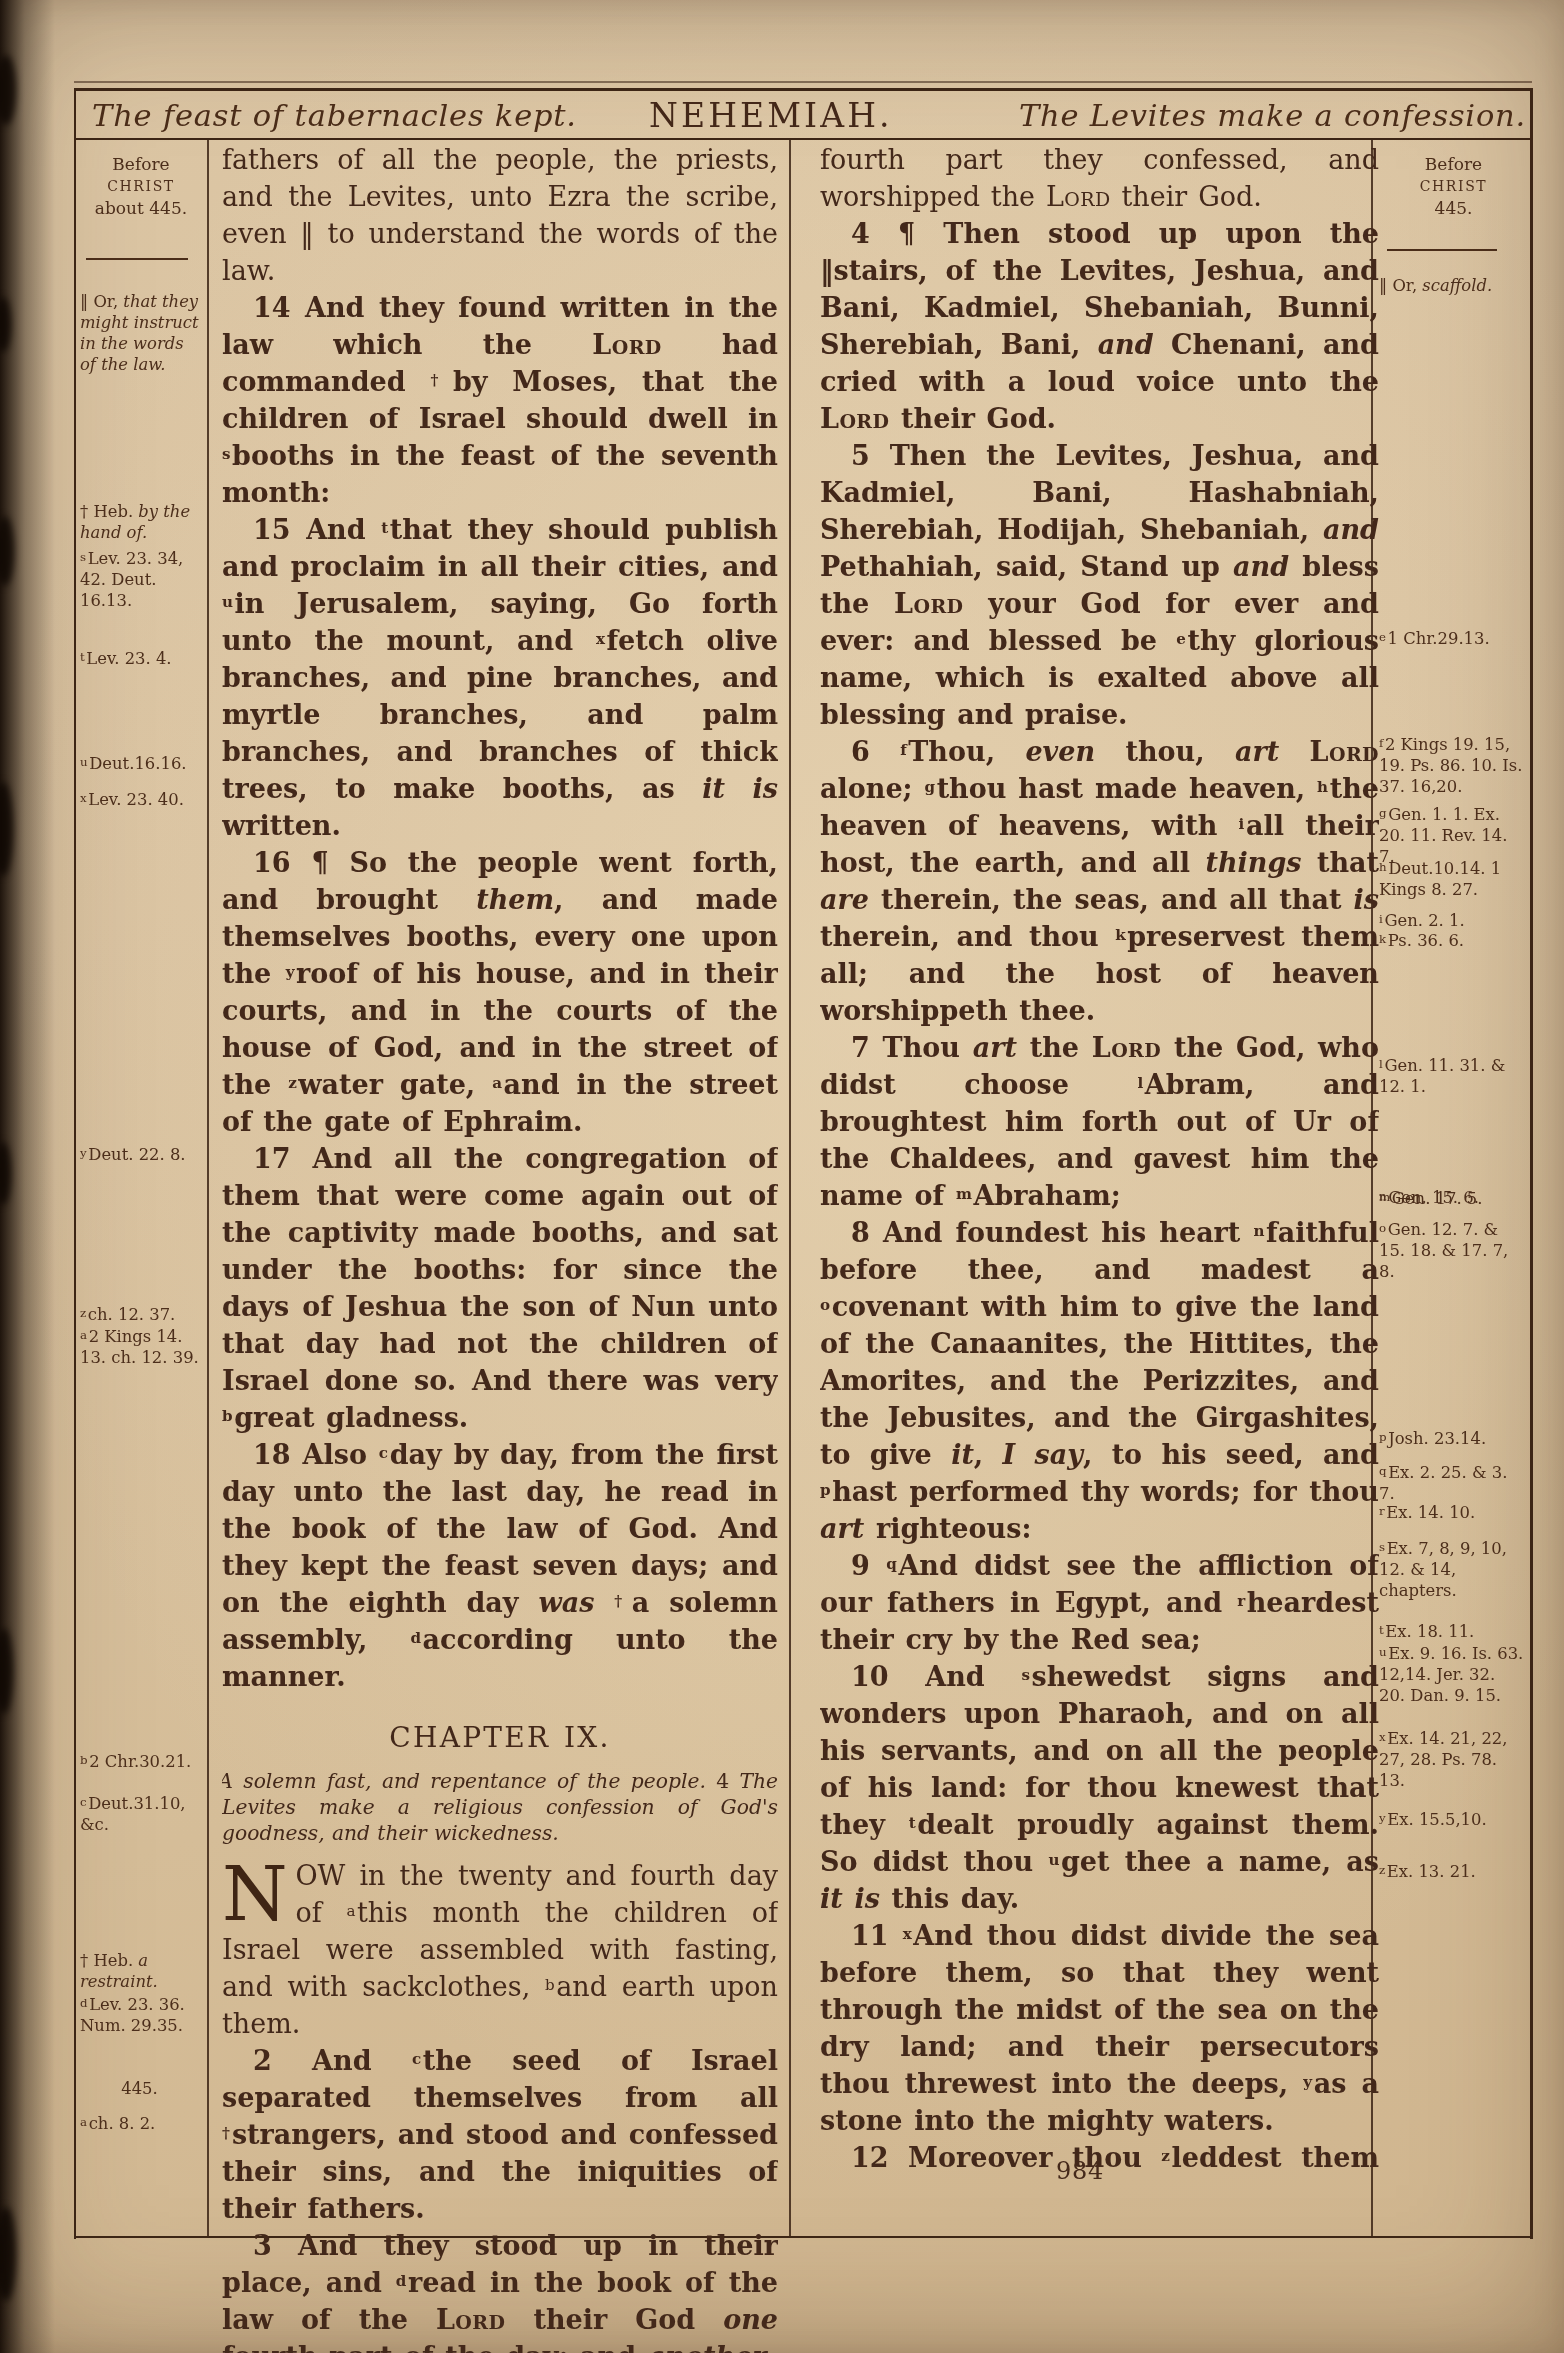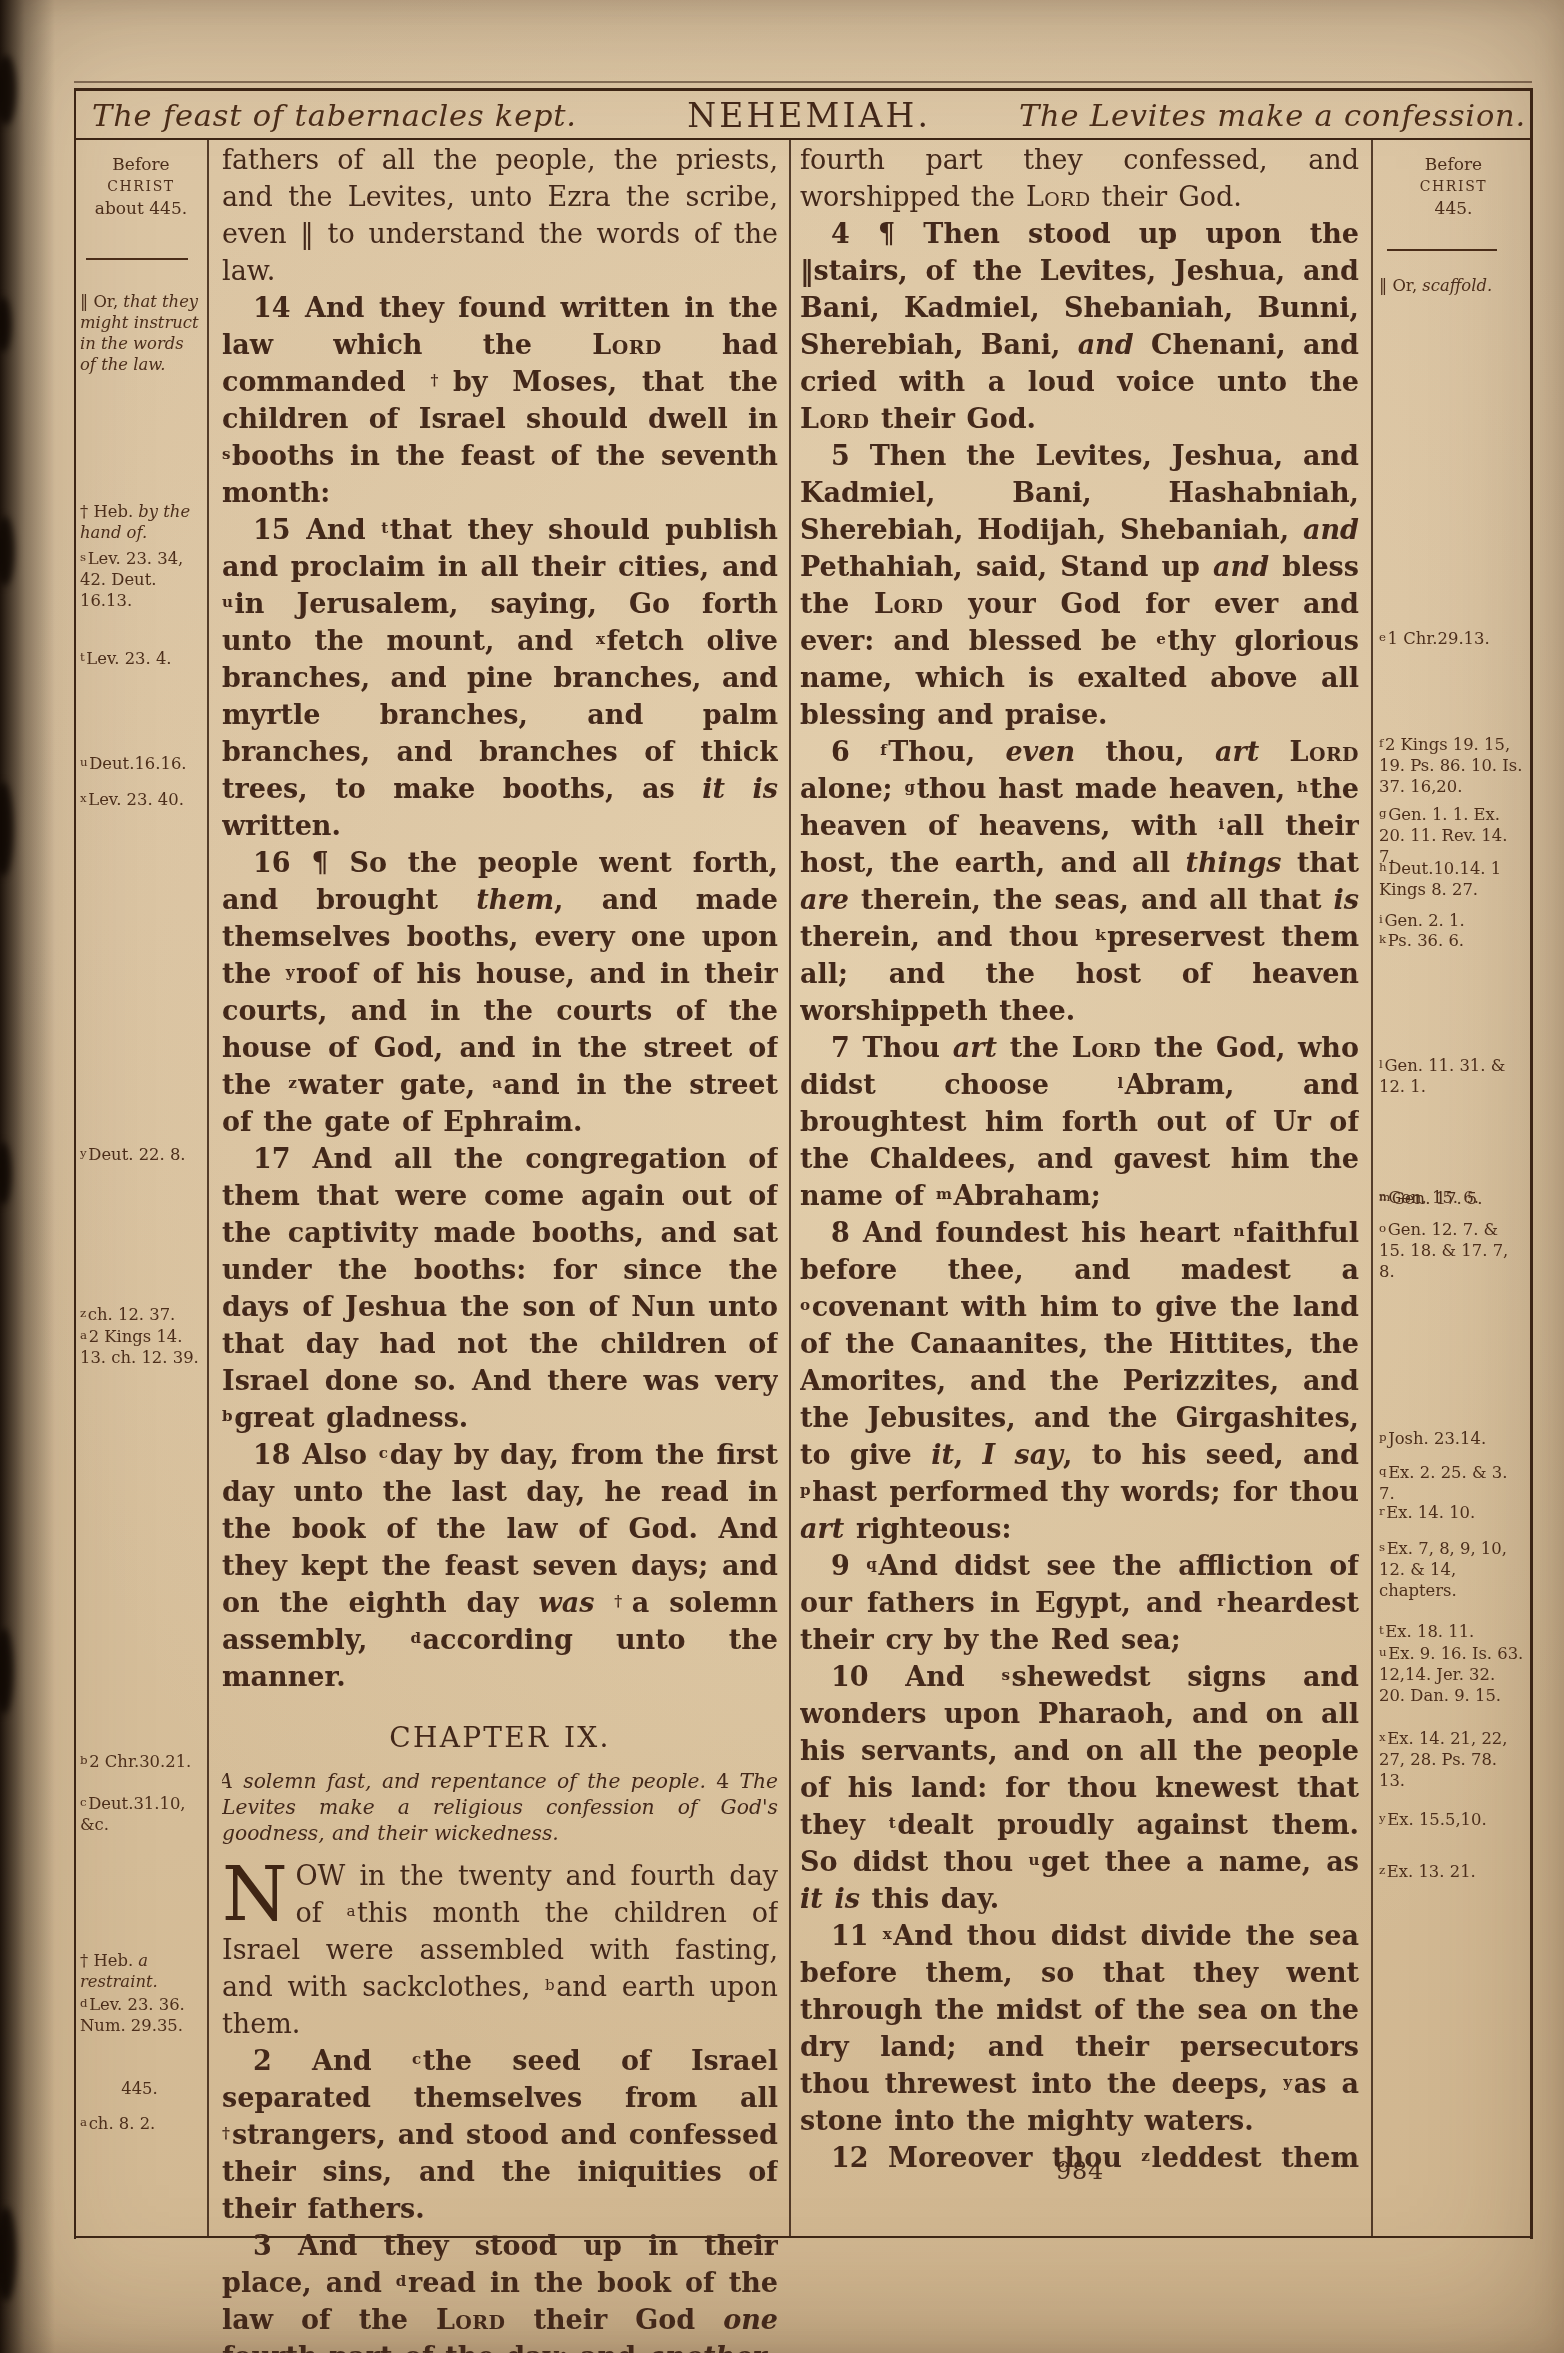--- a/index.html
+++ b/index.html
@@ -60,21 +60,21 @@
   <div class="rule" style="left:74px;top:2236px;width:1458px;height:2.3px;"></div>
   <div class="rule" style="left:74px;top:88px;width:2.3px;height:2151px;"></div>
   <div class="rule" style="left:1530px;top:88px;width:3.1px;height:2151px;"></div>
   <div class="rule" style="left:207px;top:140px;width:1.6px;height:2096px;opacity:.85;"></div>
   <div class="rule" style="left:789px;top:140px;width:1.6px;height:2096px;opacity:.85;"></div>
   <div class="rule" style="left:1371px;top:140px;width:1.6px;height:2096px;opacity:.85;"></div>
 
   <div class="running-head" style="left:92px;">
     <span class="rh-italic">The feast of tabernacles kept.</span>
   </div>
-  <div class="running-head" style="left:649px;width:282px;justify-content:flex-end;">
+  <div class="running-head" style="left:649px;width:282px;justify-content:flex-start;">
     <span class="rh-title">NEHEMIAH.</span>
   </div>
   <div class="running-head" style="left:1002px;width:524px;justify-content:flex-end;">
     <span class="rh-italic">The Levites make a confession.</span>
   </div>
 
   <div class="margin-col" style="left:80px;width:122px;">
     <div class="bc" style="top:153px;">
       <div class="l1">Before</div>
       <div class="l2">CHRIST</div>
@@ -111,21 +111,21 @@
     <p class="verse">18 Also <span class="ref">c</span>day by day, from the first day unto the last day, he read in the book of the law of God. And they kept the feast seven days; and on the eighth day <span class="it">was</span> <span class="ref">†</span>a solemn assembly, <span class="ref">d</span>according unto the manner.</p>
     <p class="chapter-heading">CHAPTER IX.</p>
     <p class="chapter-summary">1 <span class="it">A solemn fast, and repentance of the people.</span> 4 <span class="it">The Levites make a religious confession of God's goodness, and their wickedness.</span></p>
     <p class="cont">
       <span class="dropcap">N</span><span>OW in the twenty and fourth day of <span class="ref">a</span>this month the children of Israel were assembled with fasting, and with sackclothes, <span class="ref">b</span>and earth upon them.</span>
     </p>
     <p class="verse">2 And <span class="ref">c</span>the seed of Israel separated themselves from all <span class="ref">†</span>strangers, and stood and confessed their sins, and the iniquities of their fathers.</p>
     <p class="verse">3 And they stood up in their place, and <span class="ref">d</span>read in the book of the law of the <span class="sc">Lord</span> their God <span class="it">one</span> fourth part of the day; and <span class="it">another</span></p>
   </div>
 
-  <div class="text-col" style="left:800px;width:559px;height:2034px;overflow:hidden;">
+  <div class="text-col" style="left:820px;width:559px;height:2034px;overflow:hidden;">
     <p class="cont">fourth part they confessed, and worshipped the <span class="sc">Lord</span> their God.</p>
     <p class="verse">4 ¶ Then stood up upon the ‖stairs, of the Levites, Jeshua, and Bani, Kadmiel, Shebaniah, Bunni, Sherebiah, Bani, <span class="it">and</span> Chenani, and cried with a loud voice unto the <span class="sc">Lord</span> their God.</p>
     <p class="verse">5 Then the Levites, Jeshua, and Kadmiel, Bani, Hashabniah, Sherebiah, Hodijah, Shebaniah, <span class="it">and</span> Pethahiah, said, Stand up <span class="it">and</span> bless the <span class="sc">Lord</span> your God for ever and ever: and blessed be <span class="ref">e</span>thy glorious name, which is exalted above all blessing and praise.</p>
     <p class="verse">6 <span class="ref">f</span>Thou, <span class="it">even</span> thou, <span class="it">art</span> <span class="sc">Lord</span> alone; <span class="ref">g</span>thou hast made heaven, <span class="ref">h</span>the heaven of heavens, with <span class="ref">i</span>all their host, the earth, and all <span class="it">things</span> that <span class="it">are</span> therein, the seas, and all that <span class="it">is</span> therein, and thou <span class="ref">k</span>preservest them all; and the host of heaven worshippeth thee.</p>
     <p class="verse">7 Thou <span class="it">art</span> the <span class="sc">Lord</span> the God, who didst choose <span class="ref">l</span>Abram, and broughtest him forth out of Ur of the Chaldees, and gavest him the name of <span class="ref">m</span>Abraham;</p>
     <p class="verse">8 And foundest his heart <span class="ref">n</span>faithful before thee, and madest a <span class="ref">o</span>covenant with him to give the land of the Canaanites, the Hittites, the Amorites, and the Perizzites, and the Jebusites, and the Girgashites, to give <span class="it">it</span>, <span class="it">I say</span>, to his seed, and <span class="ref">p</span>hast performed thy words; for thou <span class="it">art</span> righteous:</p>
     <p class="verse">9 <span class="ref">q</span>And didst see the affliction of our fathers in Egypt, and <span class="ref">r</span>heardest their cry by the Red sea;</p>
     <p class="verse">10 And <span class="ref">s</span>shewedst signs and wonders upon Pharaoh, and on all his servants, and on all the people of his land: for thou knewest that they <span class="ref">t</span>dealt proudly against them. So didst thou <span class="ref">u</span>get thee a name, as <span class="it">it is</span> this day.</p>
     <p class="verse">11 <span class="ref">x</span>And thou didst divide the sea before them, so that they went through the midst of the sea on the dry land; and their persecutors thou threwest into the deeps, <span class="ref">y</span>as a stone into the mighty waters.</p>
     <p class="verse">12 Moreover thou <span class="ref">z</span>leddest them in the day by a cloudy pillar; and in the night by a pillar of fire, to</p>

